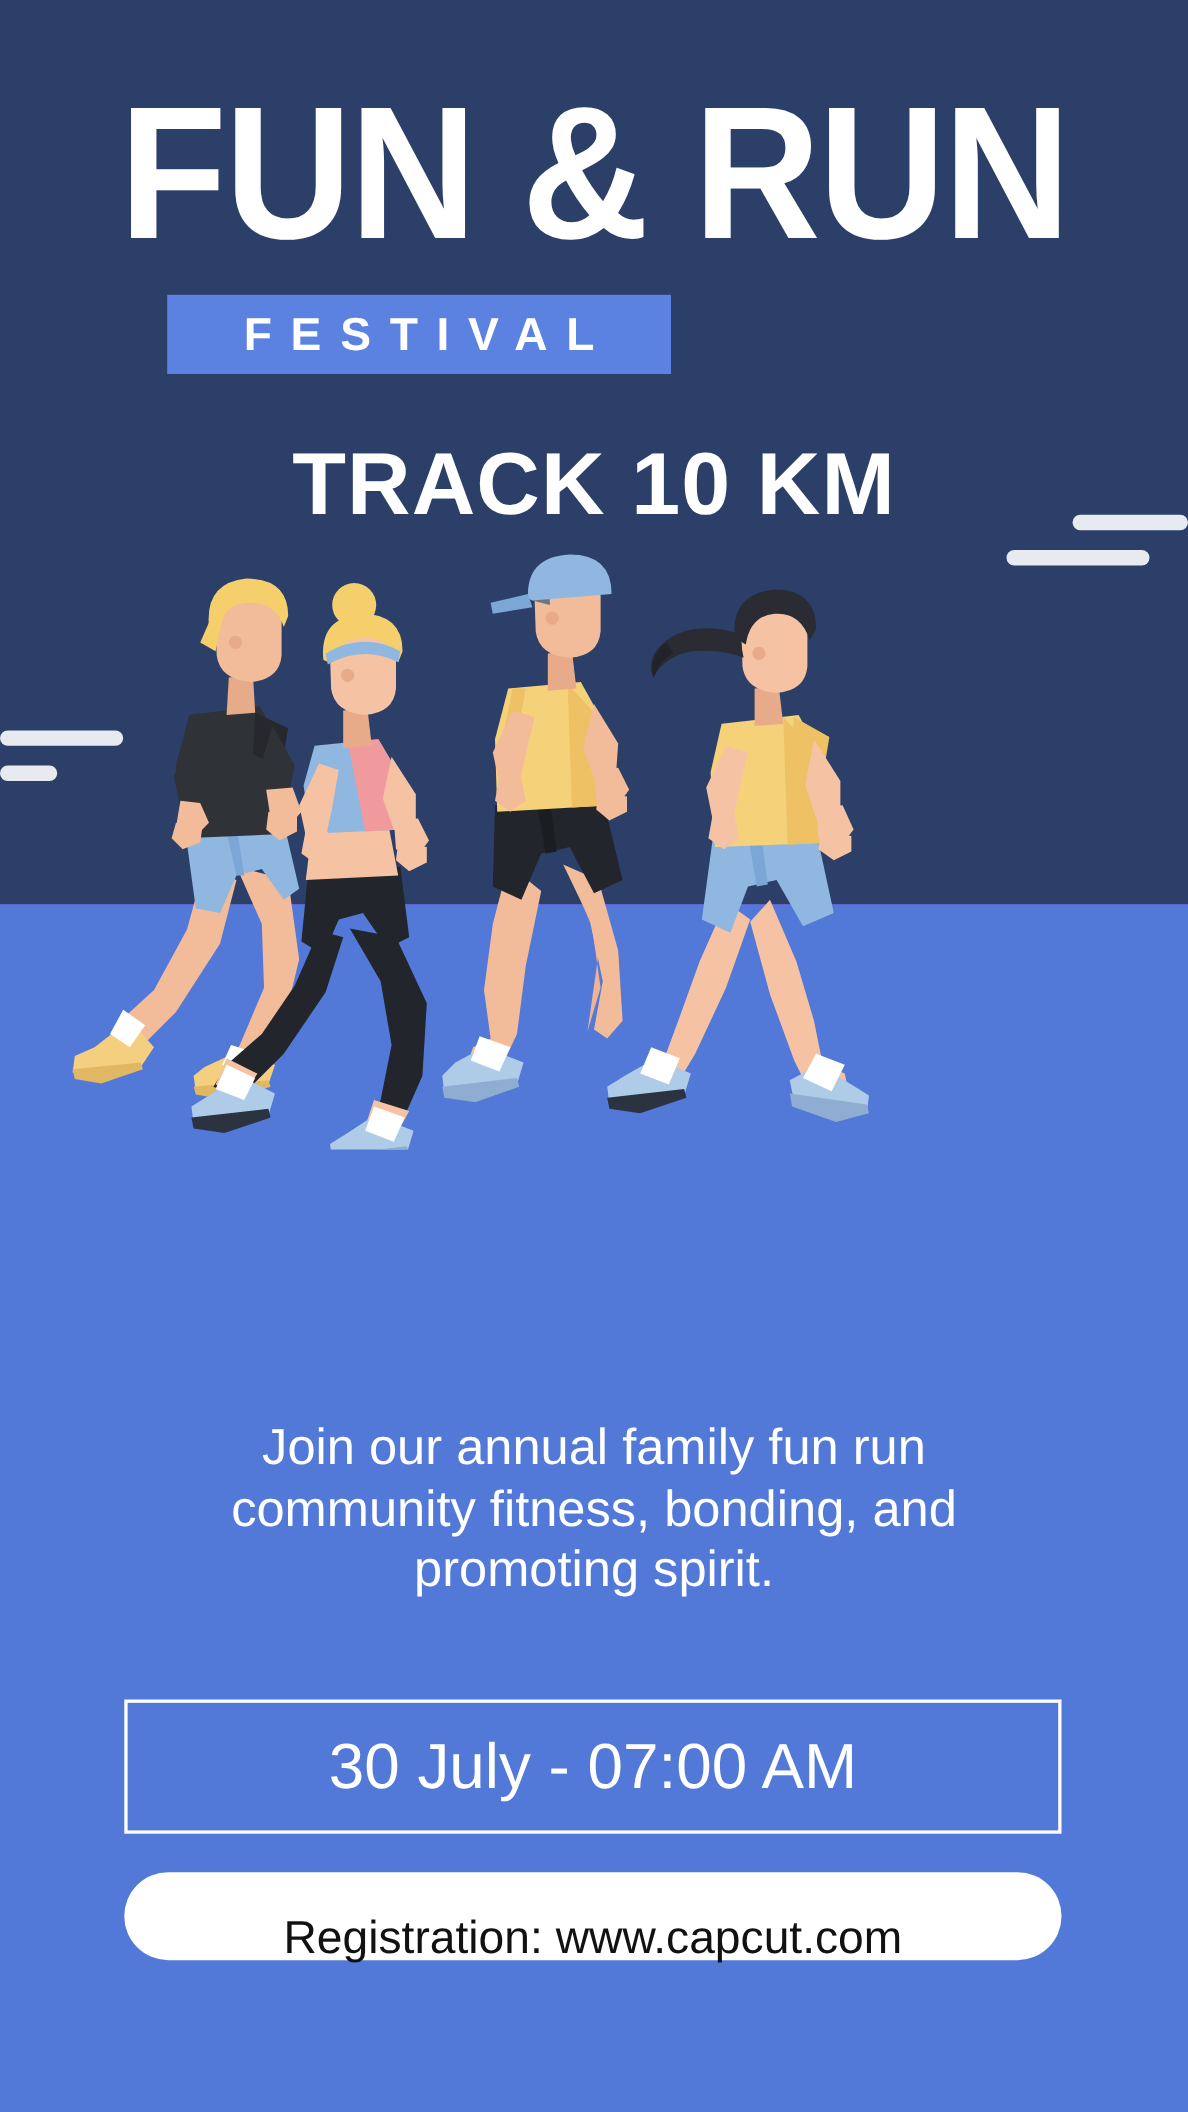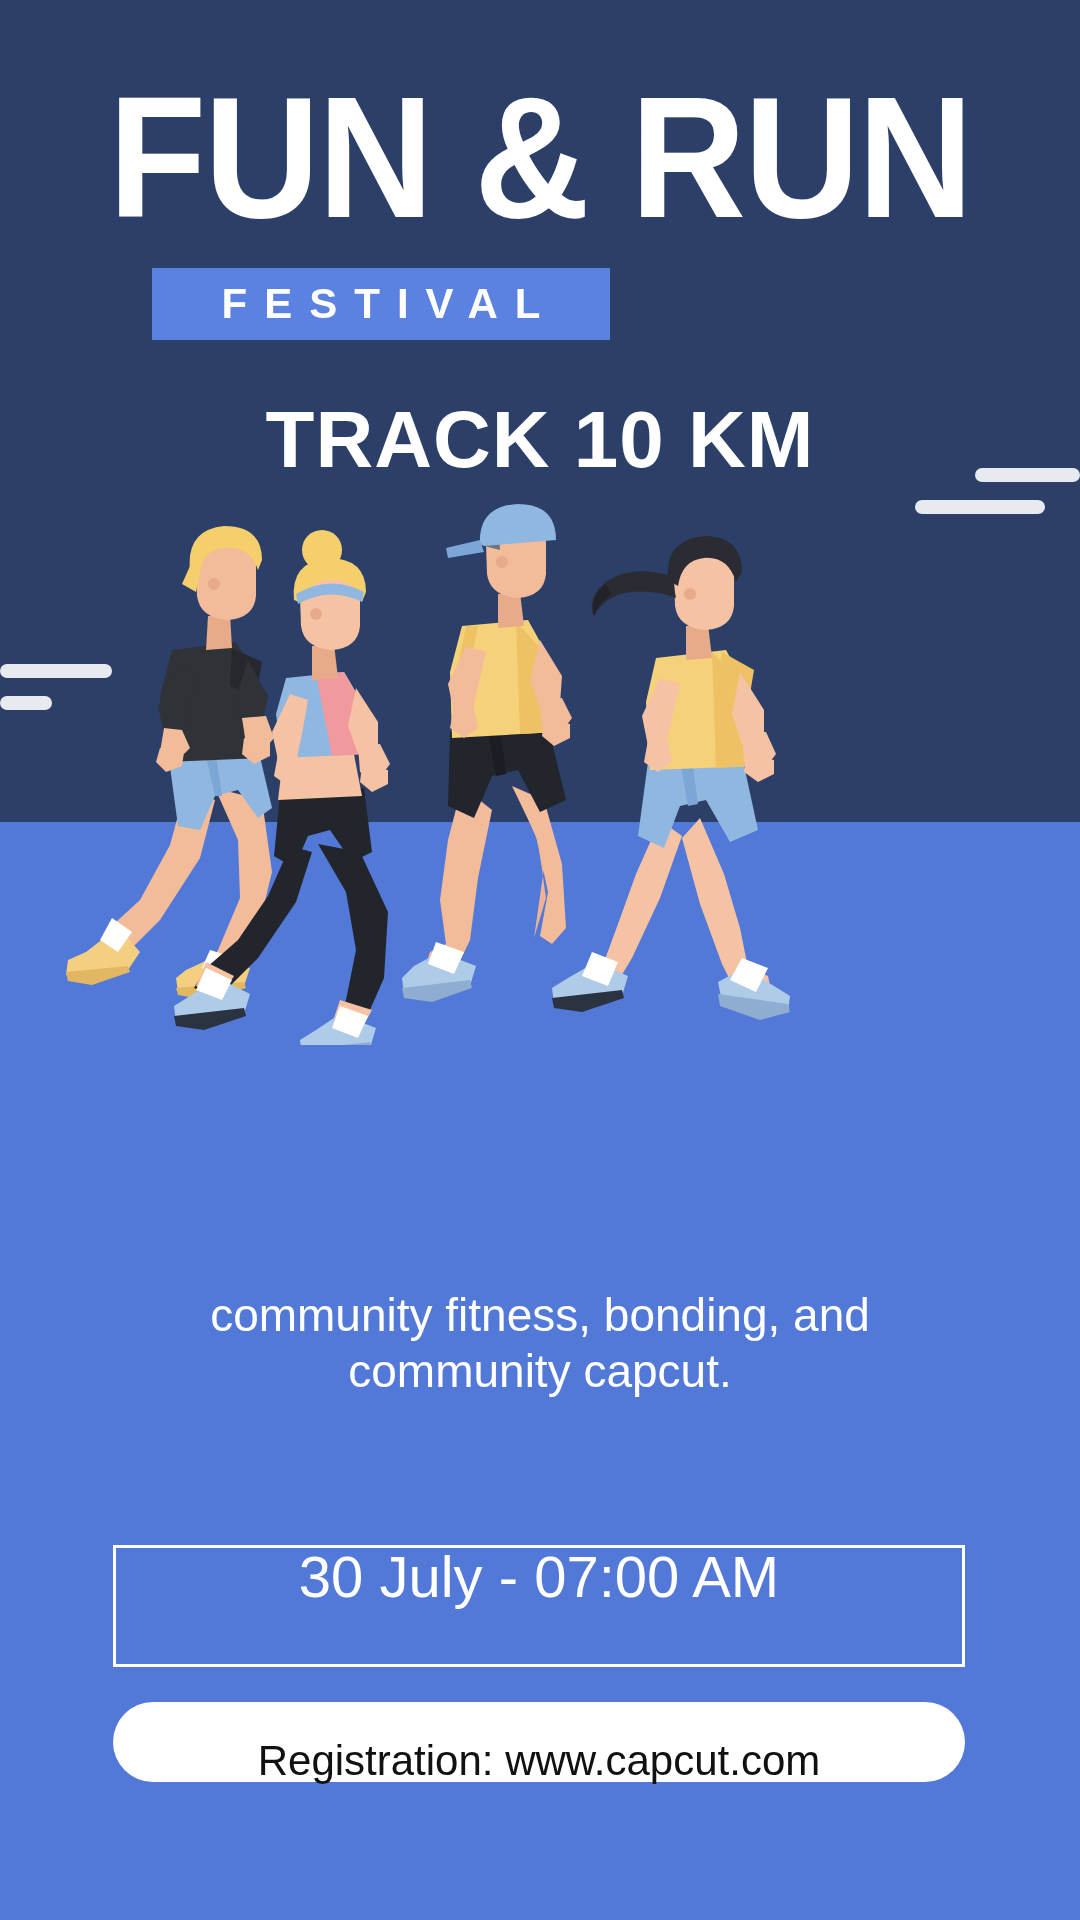--- a/index.html
+++ b/index.html
@@ -134,20 +134,21 @@
 
   .date-box {
     position: absolute;
     left: 113px;
     top: 1545px;
     width: 852px;
     height: 122px;
     border: 3px solid #ffffff;
     box-sizing: border-box;
     display: flex;
+    align-items: center;
     justify-content: center;
     z-index: 6;
   }
   .date-text {
     font-family: "Liberation Sans", sans-serif;
     font-weight: 400;
     font-size: 58px;
     color: #ffffff;
     line-height: 1;
     letter-spacing: 0px;
@@ -358,22 +359,23 @@
 
       <path d="M668 80 Q664 40 704 36 Q742 36 742 72 L736 82 Q728 56 704 58 Q682 60 678 86 Z" fill="#2b2b33"></path>
 
       <path d="M672 76 Q630 64 606 82 Q586 98 594 116 Q604 96 630 92 Q656 90 676 98 Z" fill="#2b2b33"></path>
       <path d="M606 84 Q590 96 594 116 Q600 100 612 94 Z" fill="#22222a"></path>
       <circle cx="690" cy="94" r="6" fill="#e8ab89"></circle>
     </g>
   </svg>
 
   <div class="description">
+    <span>Join our annual family fun run</span>
     <span>community fitness, bonding, and</span>
-    <span>community capcut.</span>
+    <span>promoting spirit.</span>
   </div>
 
   <div class="date-box">
     <span class="date-text">30 July - 07:00 AM</span>
   </div>
 
   <div class="reg-button">
     <span class="reg-text">Registration: www.capcut.com</span>
   </div>
 

